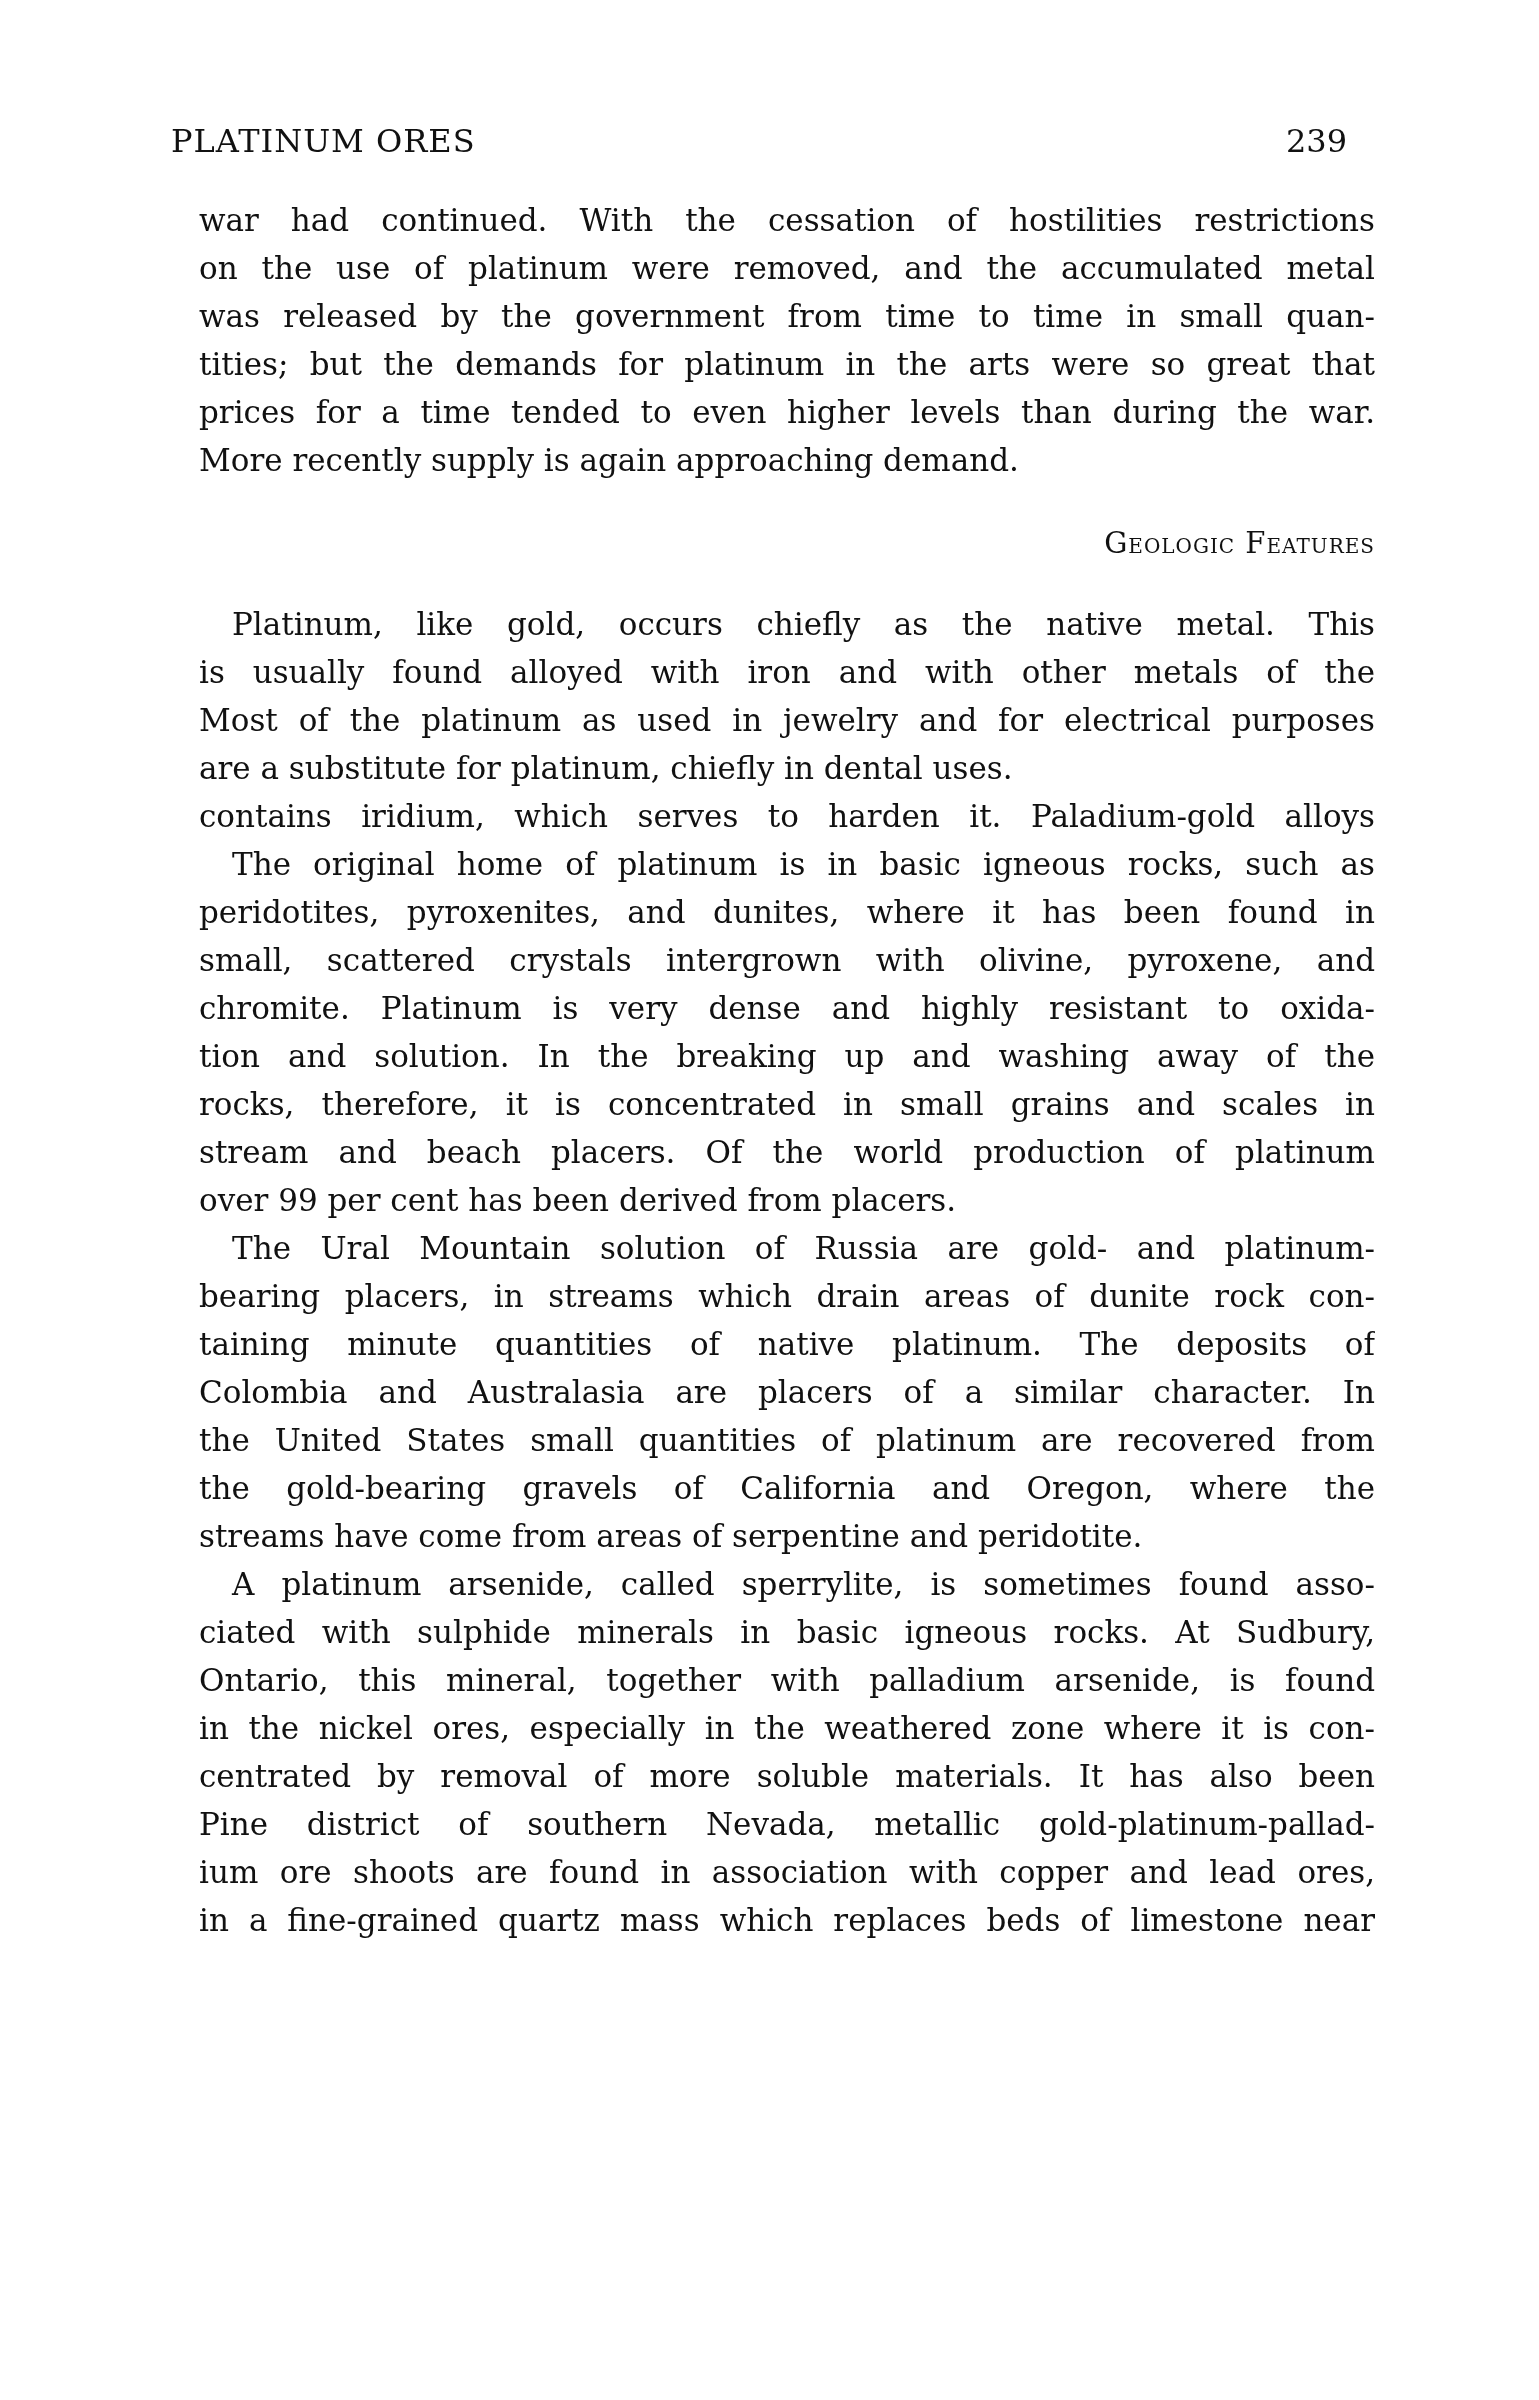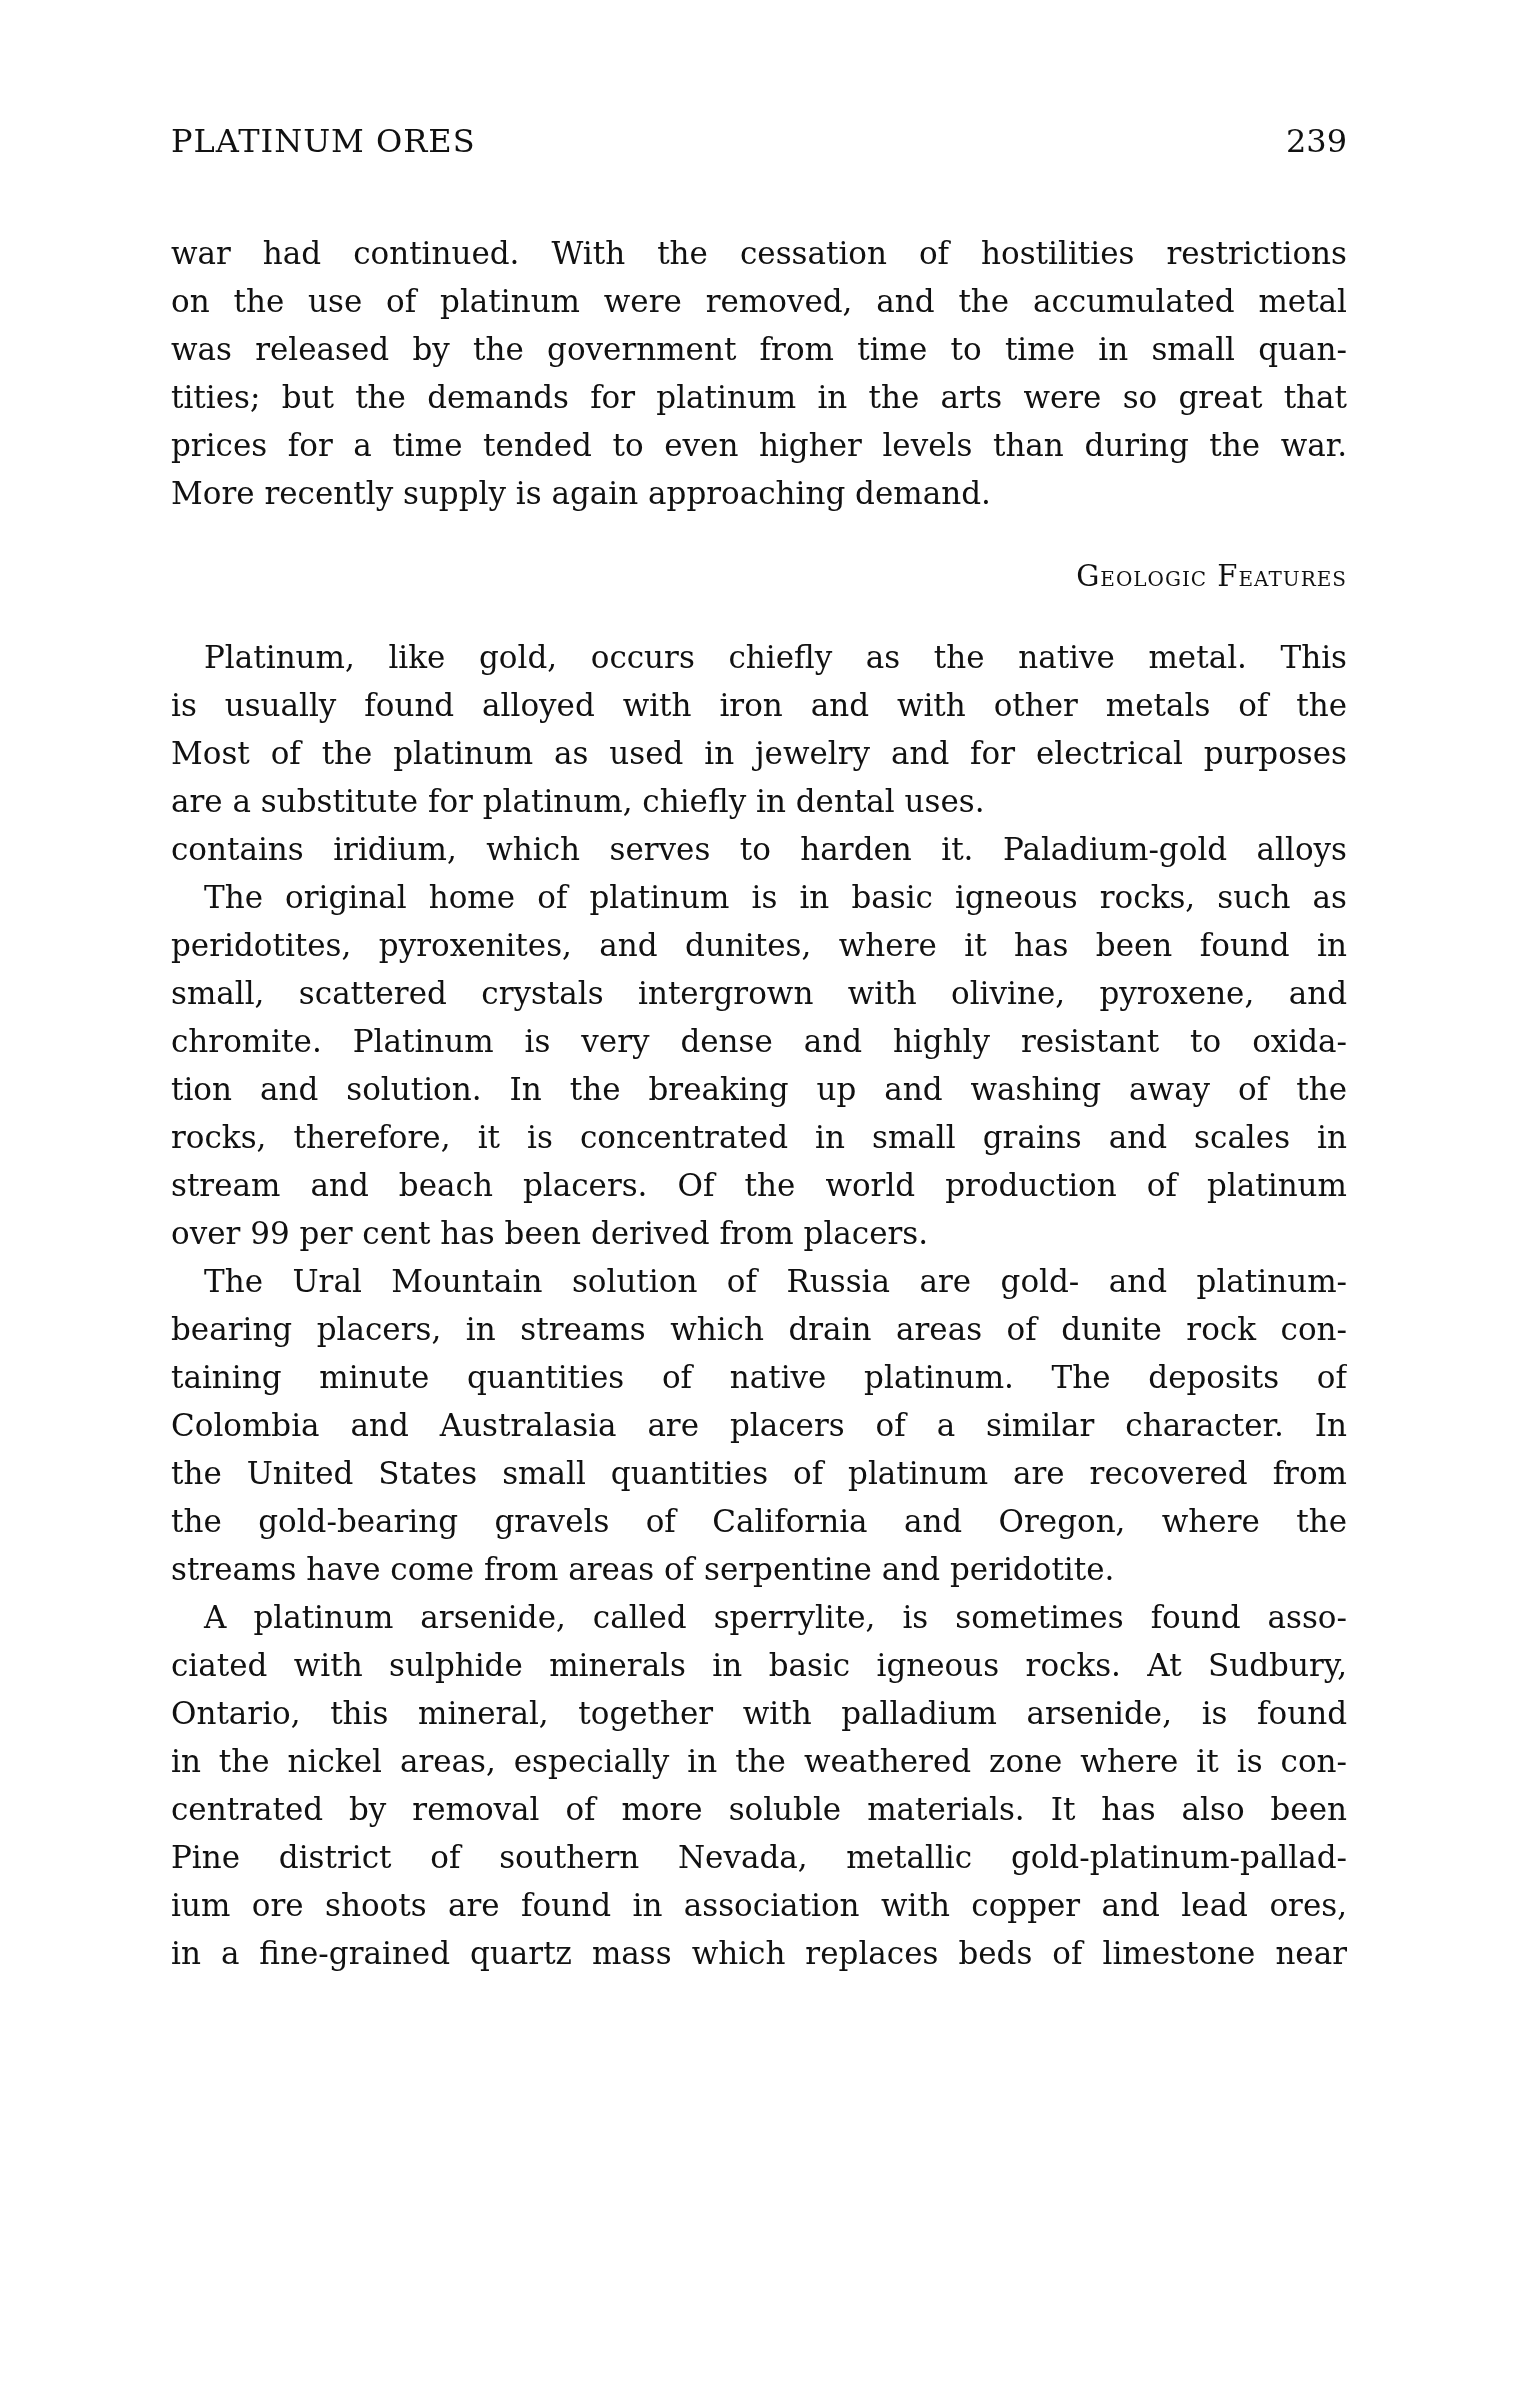--- a/index.html
+++ b/index.html
@@ -18,21 +18,21 @@
 </style>
 </head>
 <body>
 
 <div class="page">
   <div class="running-head">
     <div class="running-title">PLATINUM ORES</div>
     <div class="page-number">239</div>
   </div>
 
-  <div class="body" id="body" style="top:229px;">
+  <div class="body" id="body" style="top:196px;margin-left:28px;">
       <div>
         <div class="line">war had continued. With the cessation of hostilities restrictions</div>
         <div class="line">on the use of platinum were removed, and the accumulated metal</div>
         <div class="line">was released by the government from time to time in small quan-</div>
         <div class="line">tities; but the demands for platinum in the arts were so great that</div>
         <div class="line">prices for a time tended to even higher levels than during the war.</div>
         <div class="line last">More recently supply is again approaching demand.</div>
       </div>
       <div class="gap" style="height: 35px;"></div>
       <div class="section-heading">Geologic Features</div>
@@ -60,21 +60,21 @@
         <div class="line">taining minute quantities of native platinum. The deposits of</div>
         <div class="line">Colombia and Australasia are placers of a similar character. In</div>
         <div class="line">the United States small quantities of platinum are recovered from</div>
         <div class="line">the gold-bearing gravels of California and Oregon, where the</div>
         <div class="line last">streams have come from areas of serpentine and peridotite.</div>
       </div>
       <div>
         <div class="line indent">A platinum arsenide, called sperrylite, is sometimes found asso-</div>
         <div class="line">ciated with sulphide minerals in basic igneous rocks. At Sudbury,</div>
         <div class="line">Ontario, this mineral, together with palladium arsenide, is found</div>
-        <div class="line">in the nickel areas, especially in the weathered zone where it is con-</div>
+        <div class="line">in the nickel ores, especially in the weathered zone where it is con-</div>
         <div class="line">centrated by removal of more soluble materials. It has also been</div>
         <div class="line">Pine district of southern Nevada, metallic gold-platinum-pallad-</div>
         <div class="line">ium ore shoots are found in association with copper and lead ores,</div>
         <div class="line">in a fine-grained quartz mass which replaces beds of limestone near</div>
       </div>
     </div>
 </div>
 
 
 </body></html>

